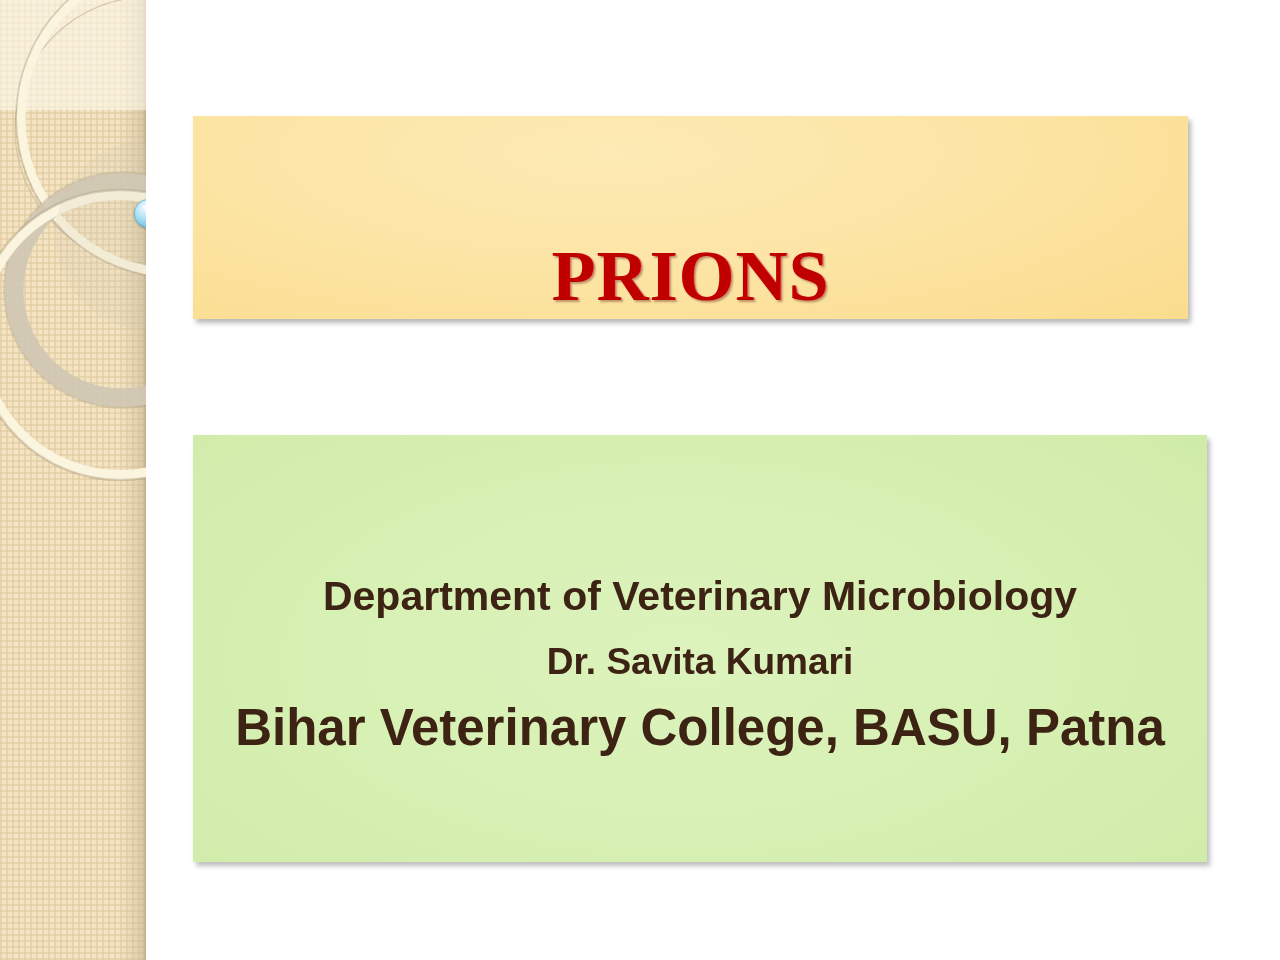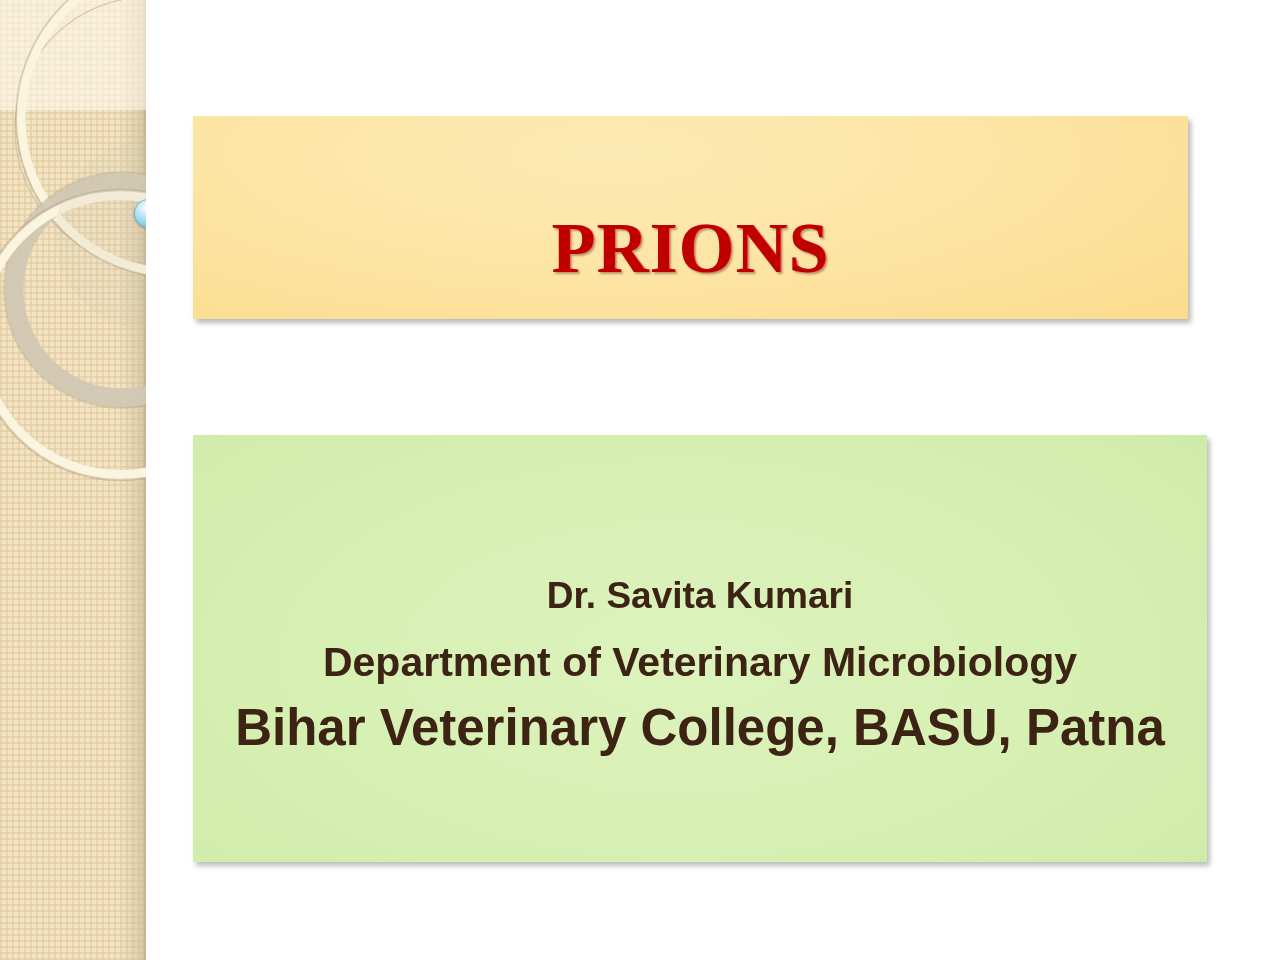--- a/index.html
+++ b/index.html
@@ -92,21 +92,21 @@
         #fdeab4 0%,
         #fce5a6 38%,
         #fbdf95 70%,
         #f9d985 100%);
     box-shadow: 3px 4px 5px rgba(0,0,0,0.28);
   }
   #title-text {
     position: absolute;
     left: 0;
     right: 0;
-    top: 96px;
+    top: 124px;
     text-align: center;
     font-family: "Liberation Serif", "DejaVu Serif", serif;
     font-variant: small-caps;
     font-weight: bold;
     font-size: 72px;
     letter-spacing: 1px;
     line-height: 1;
     color: #c00000;
     text-shadow:
        1px 0px 0px #e86a63,
@@ -183,19 +183,19 @@
     <div id="blue-sphere"></div>
 
   </div>
 
   <div id="title-box">
     <div id="title-text">PRIONS</div>
   </div>
 
   <div id="body-box">
     <div id="body-text">
+      <span class="line line-2">Department of Veterinary Microbiology</span>
       <span class="line line-1">Dr. Savita Kumari</span>
-      <span class="line line-2">Department of Veterinary Microbiology</span>
       <span class="line line-3">Bihar Veterinary College, BASU, Patna</span>
     </div>
   </div>
 
 </div>
 
 </body></html>

